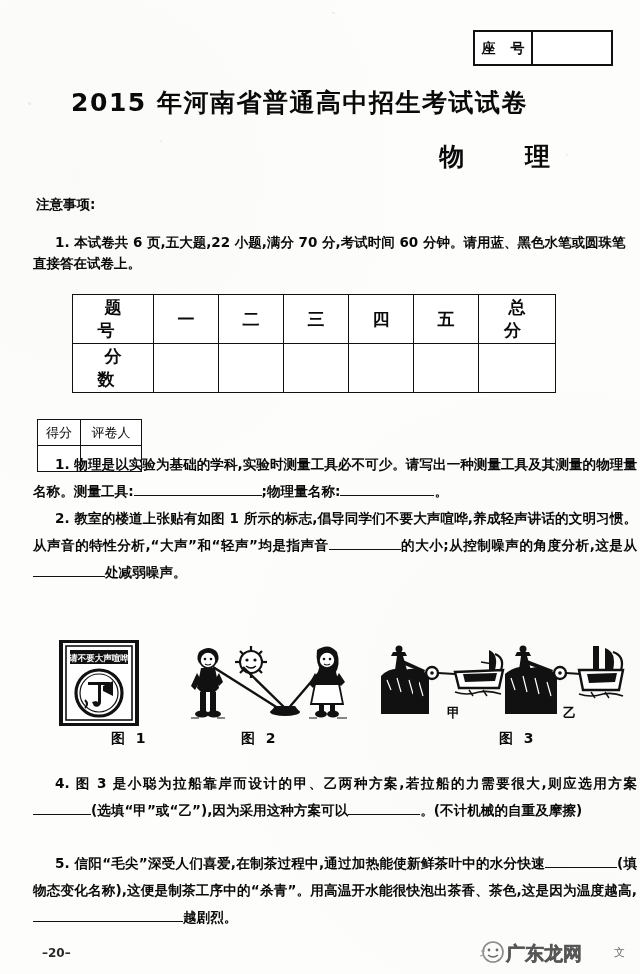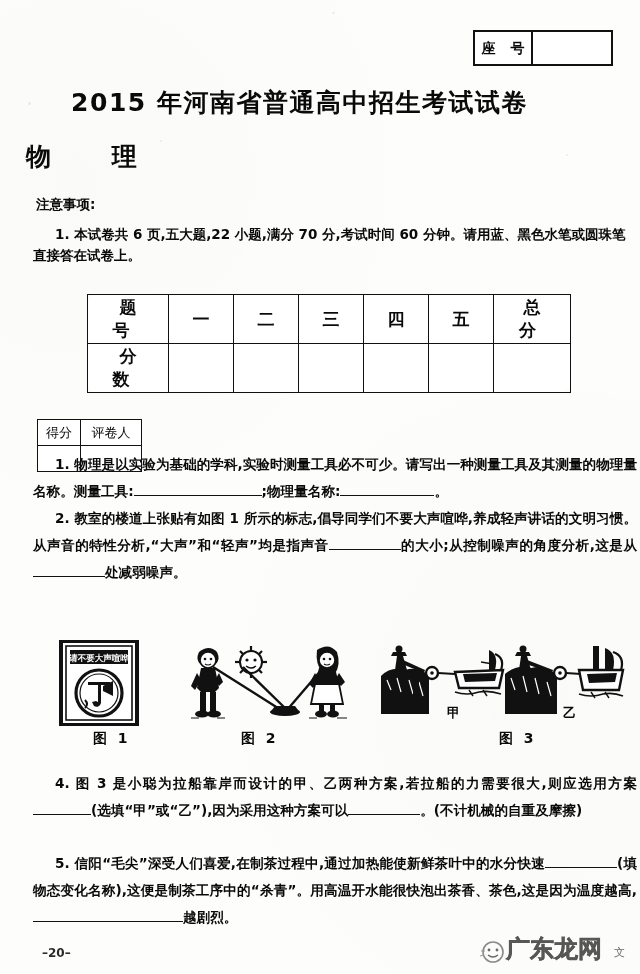--- a/index.html
+++ b/index.html
@@ -62,21 +62,21 @@
     font-family: "DejaVu Sans", "Liberation Sans", sans-serif;
     font-weight: bold;
     font-size: 25px;
     letter-spacing: 1.5px;
   }
   .sub-title {
     position: absolute;
     left: 0;
     top: 140px;
     width: 576px;
-    text-align: left;
+    text-align: right;
     font-family: "DejaVu Sans", "Liberation Sans", sans-serif;
     font-weight: bold;
     font-size: 25px;
     letter-spacing: 26px;
     text-indent: 26px;
   }
 
   
   .notes-head {
     position: absolute;
@@ -90,28 +90,28 @@
     position: absolute;
     left: 33px;
     top: 216px;
     width: 600px;
     font-family: "DejaVu Sans", "Liberation Sans", sans-serif;
     font-weight: bold;
     font-size: 13.5px;
     line-height: 21px;
   }
   .notes-body p {
-    margin: 8px 0 3px 0;
+    margin: 16px 0 3px 0;
     text-indent: 22px;
   }
 
   
   .score-table {
     position: absolute;
-    left: 87px;
+    left: 72px;
     top: 294px;
     border-collapse: collapse;
     background: #fff;
     border-radius: 12px;
   }
   .score-table td {
     border: 1.6px solid #111;
     height: 30px;
     text-align: center;
     font-family: "DejaVu Sans", "Liberation Sans", sans-serif;
@@ -221,24 +221,24 @@
   .watermark {
     position: absolute;
     left: 478px;
     top: 933px;
     width: 160px;
     height: 36px;
   }
   .wm-text {
     position: absolute;
     left: 28px;
-    top: 0;
-    font-family: "DejaVu Sans", "Liberation Sans", sans-serif;
-    font-weight: bold;
-    font-size: 24px;
+    top: 8px;
+    font-family: "DejaVu Sans", "Liberation Sans", sans-serif;
+    font-weight: bold;
+    font-size: 19px;
     color: #3b3b3b;
     letter-spacing: 0px;
     -webkit-text-stroke: 0.5px #3b3b3b;
     opacity: 0.85;
   }
   .wm-suffix {
     position: absolute;
     left: 136px;
     top: 12px;
     font-family: "DejaVu Sans", "Liberation Sans", sans-serif;
@@ -324,21 +324,21 @@
         <rect x="11" y="6" width="66" height="74" fill="#fff" stroke="#111" stroke-width="1.6"></rect>
         <rect x="15" y="10" width="58" height="14" fill="#111"></rect>
         <text x="44" y="21" font-family="DejaVu Sans, sans-serif" font-size="8.5" font-weight="bold" fill="#fff" text-anchor="middle">请不要大声喧哗</text>
         <circle cx="44" cy="53" r="23" fill="none" stroke="#111" stroke-width="3.2"></circle>
         <circle cx="44" cy="53" r="19" fill="none" stroke="#111" stroke-width="1.2"></circle>
         <path d="M33 42 L55 42 L55 45 L46 45 L46 62 C46 66 42 68 39 66 L37 62 L41 61 L43 62 L43 45 L33 45 Z" fill="#111"></path>
         <path d="M48 46 L58 41 L58 56 L48 51 Z" fill="#111"></path>
         <path d="M30 60 Q34 64 30 68" fill="none" stroke="#111" stroke-width="2"></path>
       </svg>
     </div>
-    <div class="fig-cap" style="left:26px;top:90px;padding-left:12px;">图 1</div>
+    <div class="fig-cap" style="left:44px;top:90px;padding-left:12px;">图 1</div>
 
     <div class="fig" style="left:122px;">
       <svg width="185" height="86" viewBox="0 0 185 86">
 
         <g>
           <circle cx="74" cy="22" r="11" fill="#fff" stroke="#111" stroke-width="2"></circle>
           <g stroke="#111" stroke-width="2.2">
             <line x1="74" y1="6" x2="74" y2="11"></line>
               <line x1="74" y1="33" x2="74" y2="38"></line>
             <line x1="58" y1="22" x2="63" y2="22"></line>

